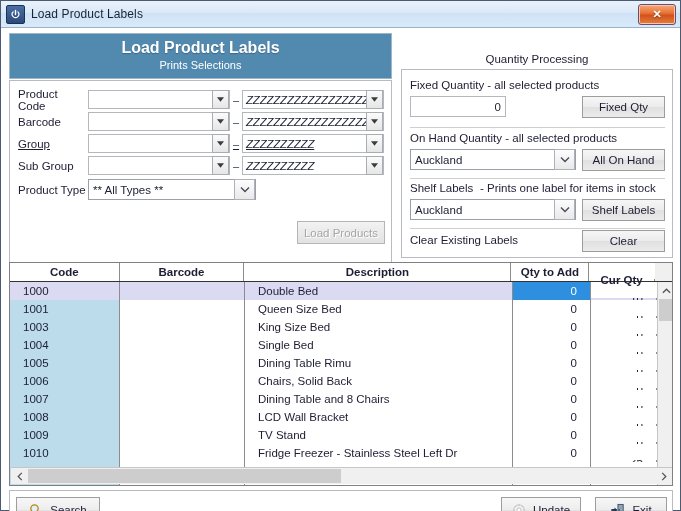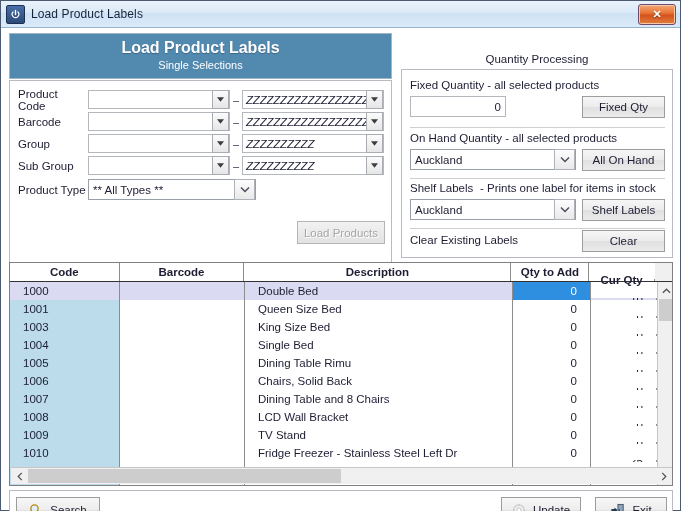--- a/index.html
+++ b/index.html
@@ -308,21 +308,21 @@
     <span class="title-text">Load Product Labels</span>
     <div class="close-btn">
       <span>✕</span>
     </div>
   </div>
 
   <div class="client">
 
     <div class="banner">
       <div class="banner-title">Load Product Labels</div>
-      <div class="banner-sub">Single Selections</div>
+      <div class="banner-sub">Prints Selections</div>
     </div>
 
     <div class="range-panel">
 
       <div class="row" style="top:8px;">
         <span class="rlabel">Product Code</span>
         <div class="cbox" style="width:142px;">
           <span class="val"></span>
           <span class="cbtn">
             <svg width="7" height="5" viewBox="0 0 8 5">
@@ -355,21 +355,21 @@
         <div class="cbox" style="width:142px;">
           <span class="val">ZZZZZZZZZZZZZZZZZZZZ</span>
           <span class="cbtn">
             <svg width="7" height="5" viewBox="0 0 8 5">
                 <path d="M0 0 L8 0 L4 5 Z" fill="#3c3c3c"></path>
               </svg>
           </span>
         </div>
       </div>
 
-      <div class="row" style="top:52px;">
+      <div class="row" style="top:52px;text-decoration:underline;">
         <span class="rlabel">Group</span>
         <div class="cbox" style="width:142px;">
           <span class="val"></span>
           <span class="cbtn">
             <svg width="7" height="5" viewBox="0 0 8 5">
                 <path d="M0 0 L8 0 L4 5 Z" fill="#3c3c3c"></path>
               </svg>
           </span>
         </div>
         <span class="dash">–</span>

